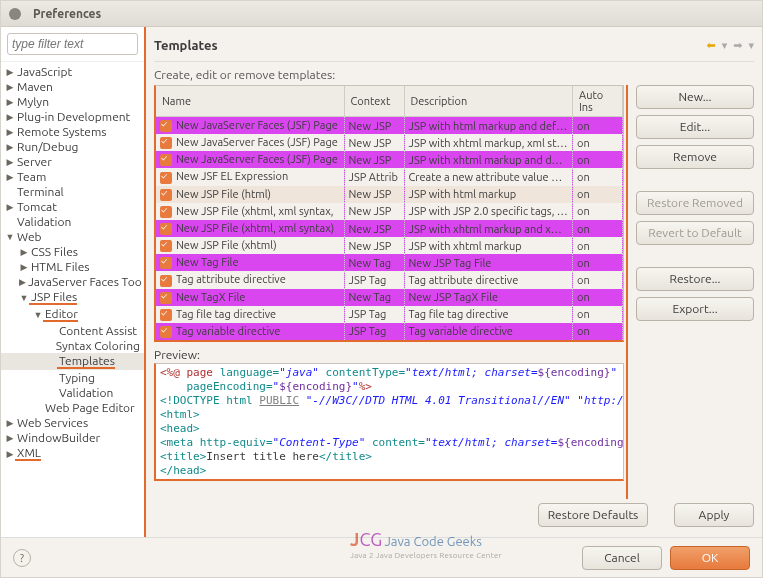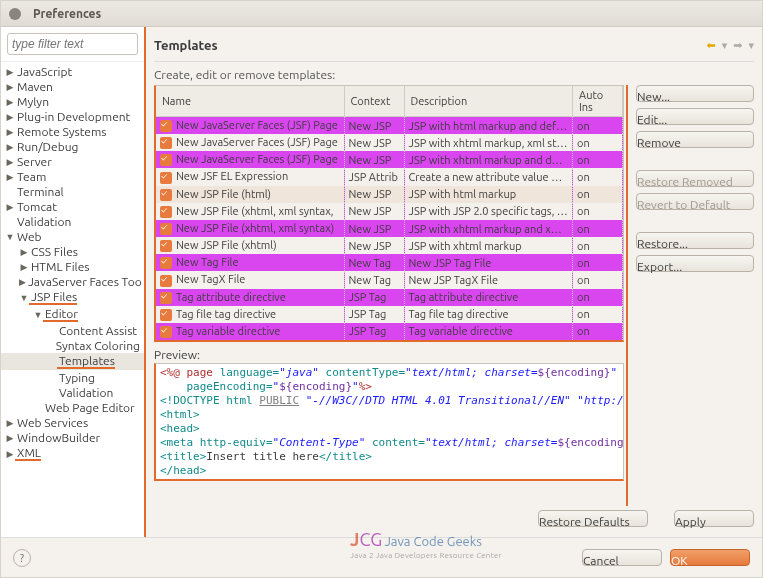--- a/index.html
+++ b/index.html
@@ -43,21 +43,21 @@
 .chk { display: inline-block; width: 12px; height: 12px; background: #e77a3c; border-radius: 2px; position: relative; margin-right: 4px; vertical-align: middle; }
 .chk::after { content: "✓"; color: #fff; font-size: 9px; position: absolute; top: -1px; left: 1px; }
 .preview-label { margin-top: 6px; margin-bottom: 2px; }
 .preview { border: 1px solid #c8c4bc; border-left: 2px solid #e36a2d; border-bottom: 2px solid #e36a2d; background: #fff; font-family: "DejaVu Sans Mono", monospace; font-size: 11px; padding: 2px 4px; white-space: pre; overflow: hidden; height: 118px; line-height: 14px; }
 .preview .red { color: #b03030; }
 .preview .teal { color: #128a8a; }
 .preview .str { color: #1a1aff; font-style: italic; }
 .preview .var { color: #7030a0; }
 .preview .gray { color: #808080; text-decoration: underline; }
 .right-buttons { display: flex; flex-direction: column; gap: 6px; width: 118px; }
-.btn { border: 1px solid #b8b2a8; border-radius: 4px; background: linear-gradient(#f7f5f0,#e8e4dc); height: 17px; font-size: 12px; text-align: left; line-height: 22px; cursor: default; }
+.btn { border: 1px solid #b8b2a8; border-radius: 4px; background: linear-gradient(#f7f5f0,#e8e4dc); height: 24px; font-size: 12px; text-align: center; line-height: 22px; cursor: default; }
 .btn.disabled { color: #a09a90; }
 .gap { height: 10px; }
 .bottom-bar { display: flex; justify-content: flex-end; gap: 26px; padding: 4px 0 2px 0; }
 .footer { height: 40px; display: flex; align-items: center; justify-content: space-between; padding: 0 12px; border-top: 1px solid #ddd; }
 .help-icon { width: 18px; height: 18px; border: 1px solid #b8b2a8; border-radius: 50%; text-align: center; line-height: 16px; color: #6b675f; font-size: 11px; }
 .footer-right { display: flex; gap: 8px; }
 .btn.primary { background: linear-gradient(#f0a06a,#e77a3c); border-color: #c7642a; color: #fff; width: 80px; }
 .btn.w80 { width: 80px; }
 .watermark { position: absolute; left: 350px; bottom: 18px; opacity: 0.7; font-size: 10px; color: #5a87b0; pointer-events: none; white-space: nowrap; }
 .watermark .j { color: #d94f2b; font-weight: bold; }
@@ -261,29 +261,29 @@
                     <td>JSP with xhtml markup</td>
                     <td>on</td>
                   </tr>
                   <tr>
                     <td><span class="chk"></span>New Tag File</td>
                     <td>New Tag</td>
                     <td>New JSP Tag File</td>
                     <td>on</td>
                   </tr>
                   <tr>
+                    <td><span class="chk"></span>Tag attribute directive</td>
+                    <td>JSP Tag</td>
+                    <td>Tag attribute directive</td>
+                    <td>on</td>
+                  </tr>
+                  <tr>
                     <td><span class="chk"></span>New TagX File</td>
                     <td>New Tag</td>
                     <td>New JSP TagX File</td>
-                    <td>on</td>
-                  </tr>
-                  <tr>
-                    <td><span class="chk"></span>Tag attribute directive</td>
-                    <td>JSP Tag</td>
-                    <td>Tag attribute directive</td>
                     <td>on</td>
                   </tr>
                   <tr>
                     <td><span class="chk"></span>Tag file tag directive</td>
                     <td>JSP Tag</td>
                     <td>Tag file tag directive</td>
                     <td>on</td>
                   </tr>
                   <tr>
                     <td><span class="chk"></span>Tag variable directive</td>

